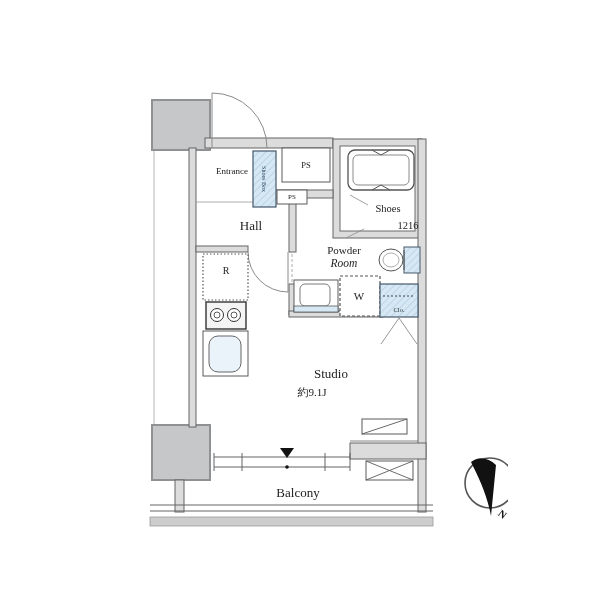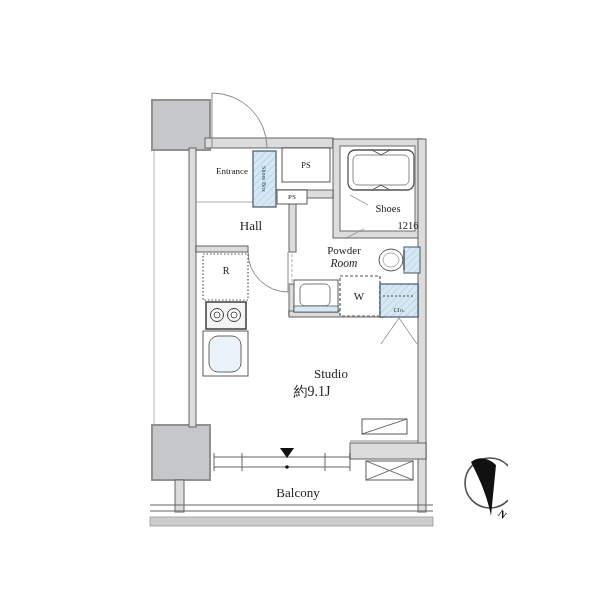--- a/index.html
+++ b/index.html
@@ -14,21 +14,21 @@
   .lbl-ps2{left:292px;top:197px;font-size:7px;}
   .lbl-bath{left:388px;top:209px;font-size:10.5px;}
   .lbl-bathsize{left:384px;top:226px;font-size:10.5px;margin-left:24px;}
   .lbl-hall{left:251px;top:225px;font-size:13px;font-family:Liberation Serif, serif;}
   .lbl-powder1{left:344px;top:250px;font-size:11px;}
   .lbl-powder2{left:344px;top:264px;font-size:11.5px;font-style:italic;}
   .lbl-r{left:226px;top:271px;font-size:10px;}
   .lbl-w{left:359px;top:296px;font-size:11px;}
   .lbl-clo{left:399px;top:310px;font-size:6.5px;color:#233;}
   .lbl-studio{left:331px;top:373px;font-size:13px;}
-  .lbl-area{left:312px;top:392px;font-size:14px;}
+  .lbl-area{left:312px;top:392px;font-size:11px;}
   .lbl-balcony{left:298px;top:492px;font-size:13px;}
   .lbl-n{left:502px;top:515px;font-size:10.5px;font-weight:700;
          transform:translate(-50%,-50%) rotate(38deg);color:#111;}
 </style>
 </head>
 <body>
 
 <div id="canvas">
 
 <svg id="plan-svg" width="600" height="600" viewBox="0 0 600 600">

